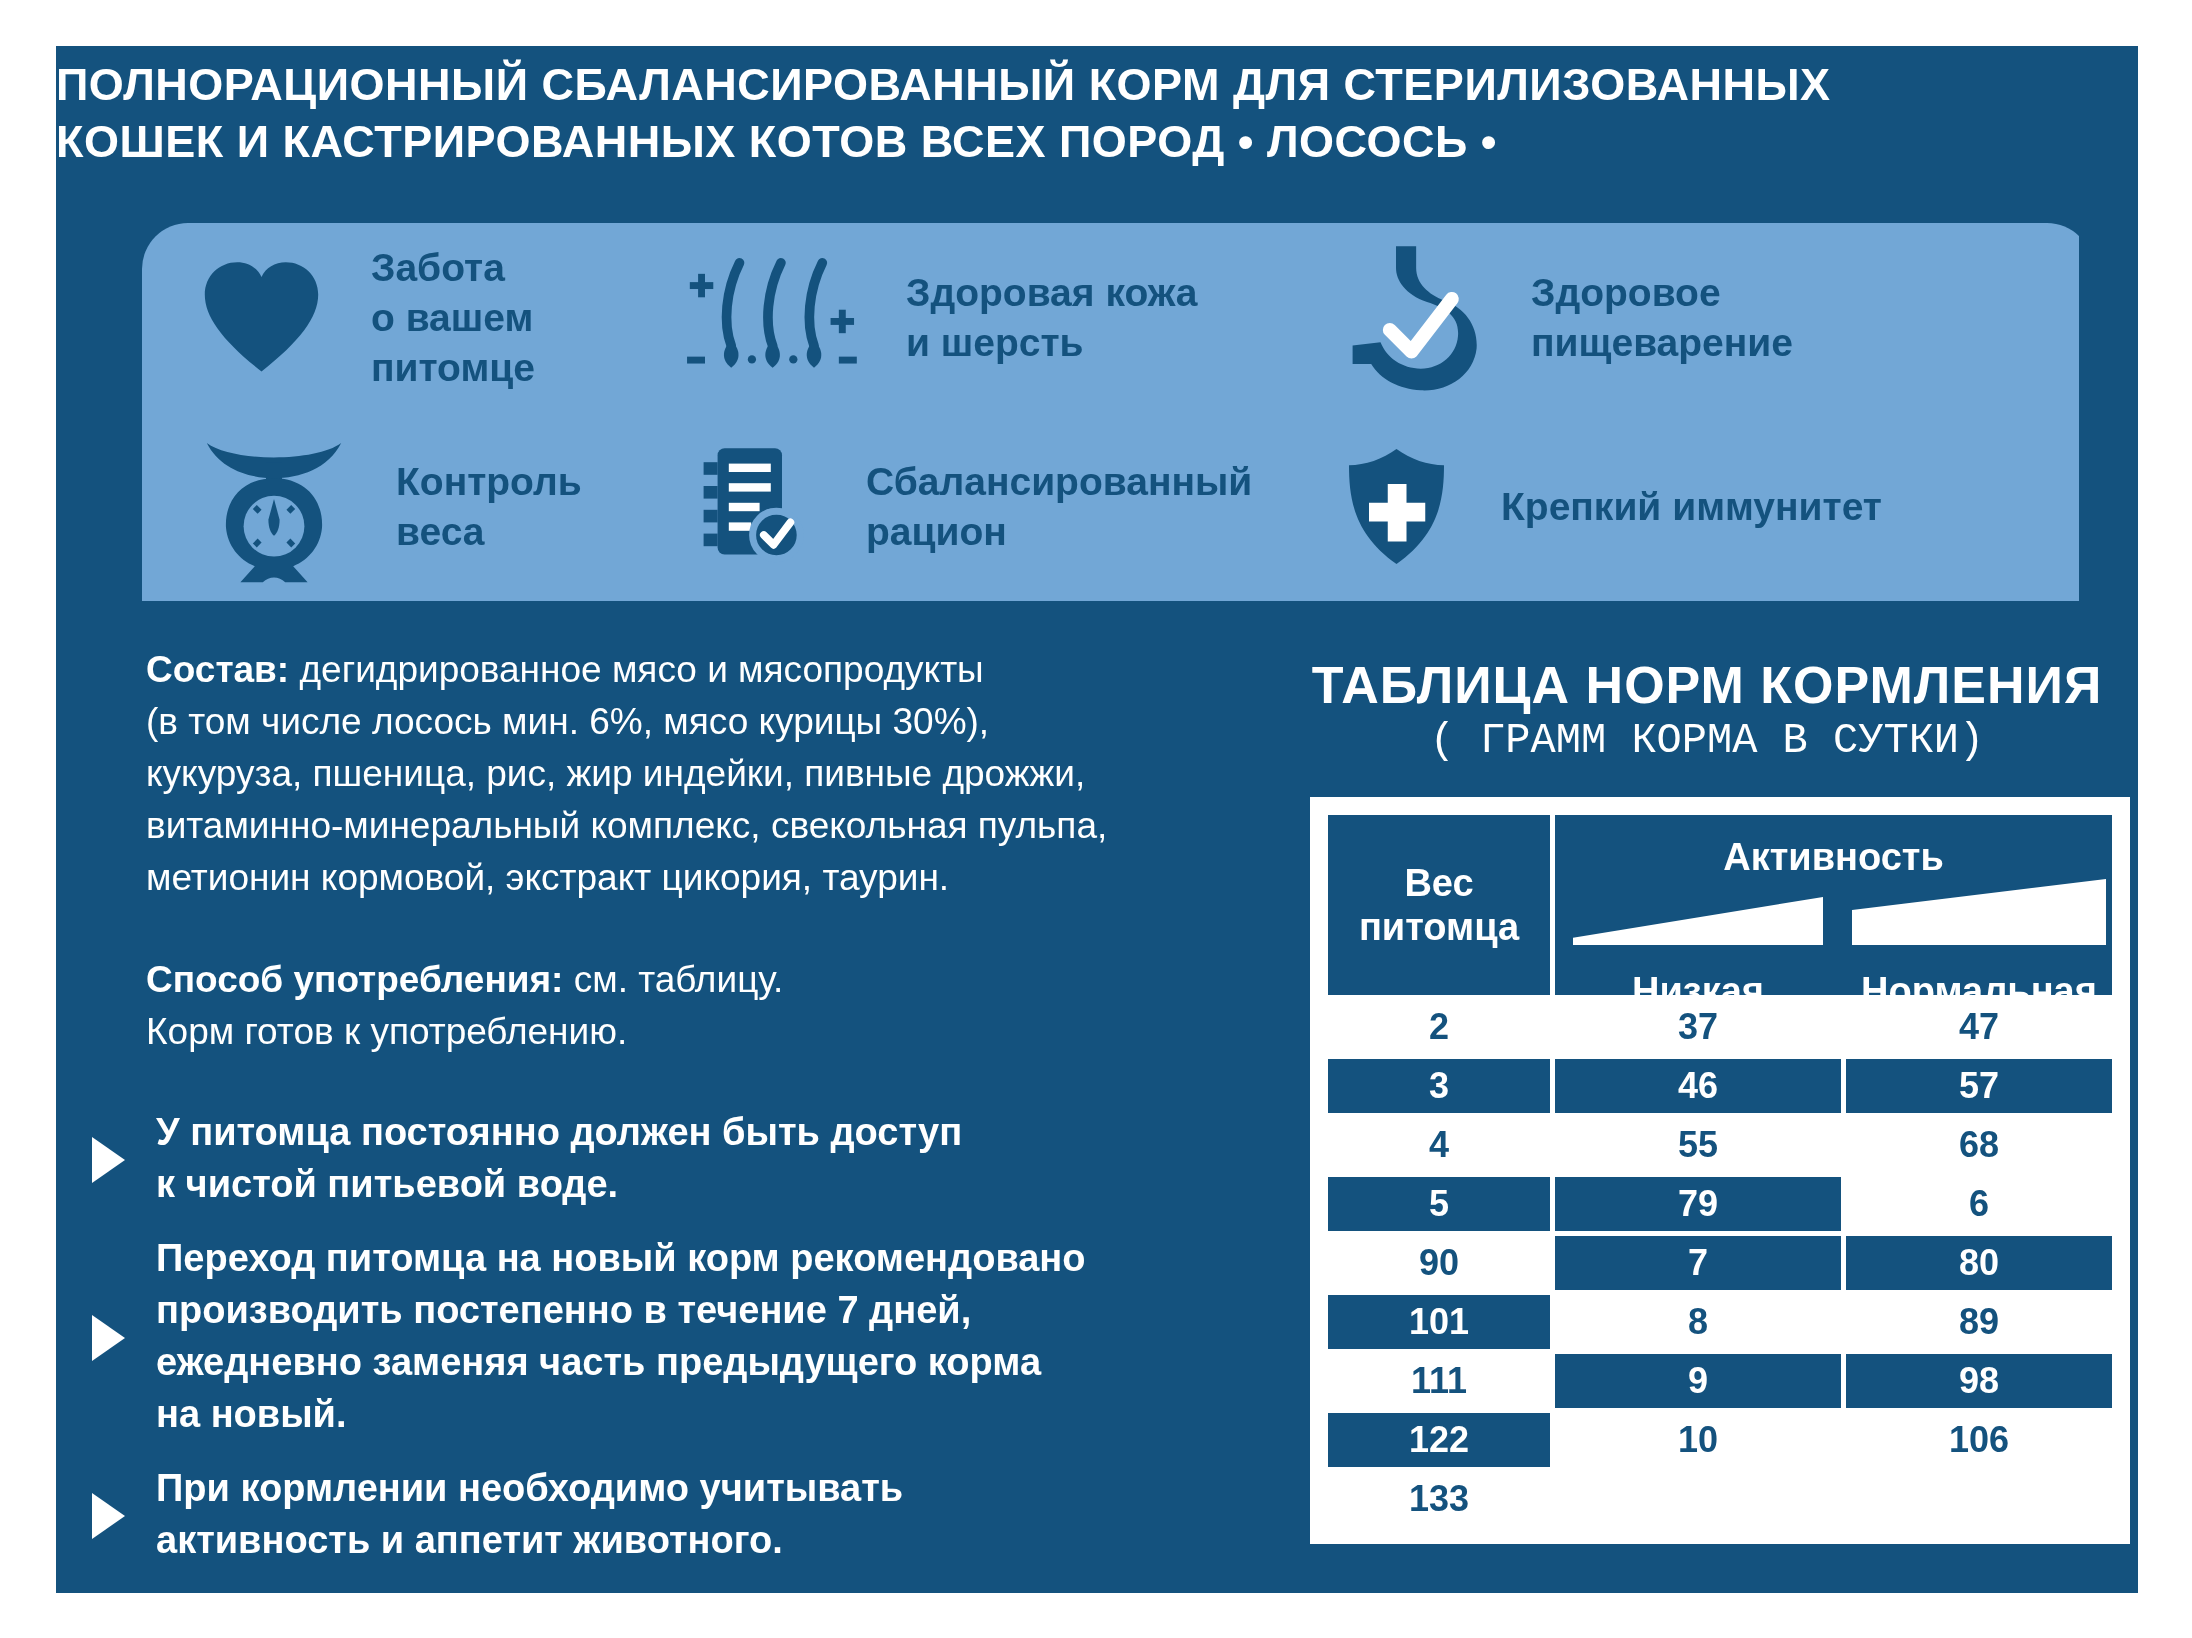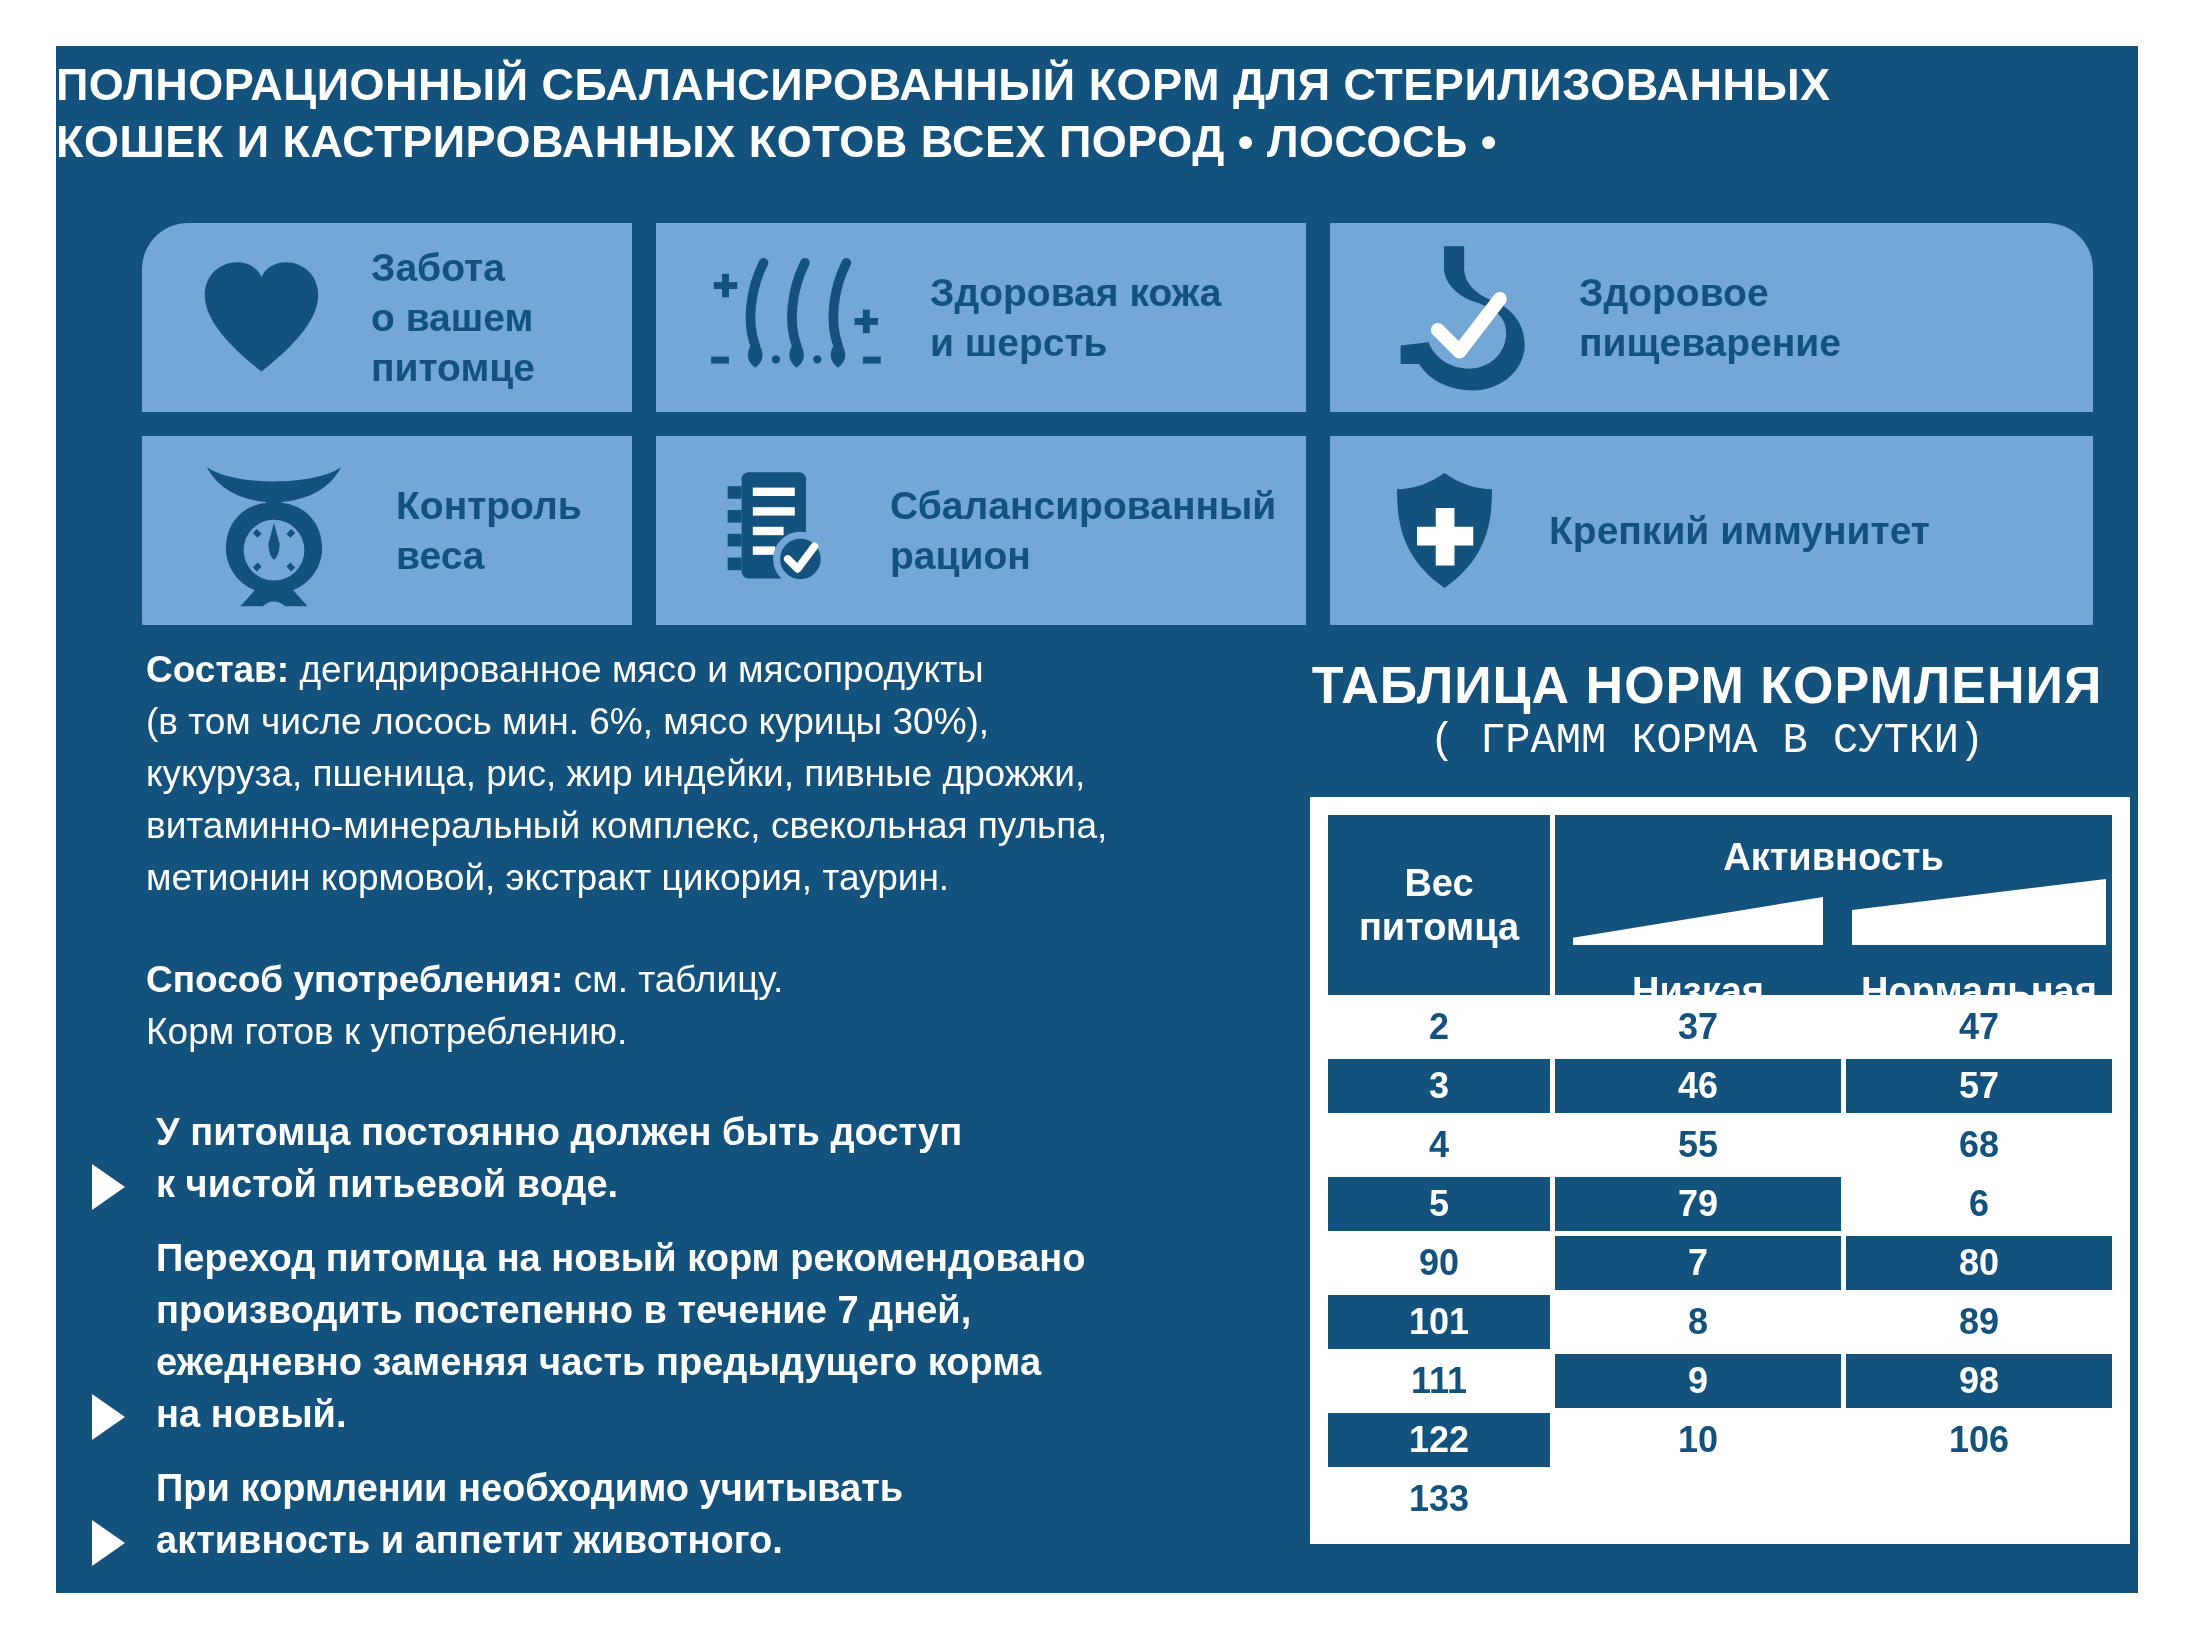--- a/index.html
+++ b/index.html
@@ -7,36 +7,36 @@
         font-family:"Liberation Sans",sans-serif;overflow:hidden;}
   .panel{position:absolute;left:56px;top:46px;width:2082px;height:1547px;background:#14527E;}
 
   
   .title{position:absolute;top:10px;left:0;width:100%;text-align:left;color:#fff;
          font-weight:bold;font-size:45px;line-height:57px;letter-spacing:.5px;}
 
   
   .tiles{position:absolute;left:86px;top:177px;width:1951px;height:443px;
          display:grid;grid-template-columns:490px 650px 797px;grid-template-rows:189px 189px;
-         gap:24px;border-radius:46px;overflow:hidden;}
+         gap:0;border-radius:46px;overflow:hidden;}
   .tile{background:#72A7D6;display:flex;align-items:center;gap:42px;
         padding:0 24px 0 52px;box-sizing:border-box;}
   .icon{flex:none;display:flex;align-items:center;justify-content:center;}
   .icon svg{display:block;}
   .tlabel{color:#14527E;font-weight:bold;font-size:39px;line-height:50px;white-space:pre-line;}
 
   
   .body-text{position:absolute;left:90px;width:1190px;margin:0;color:#fff;
              font-size:37px;line-height:52px;white-space:pre-line;}
   .comp{top:598px;}
   .usage{top:908px;}
   .bold{font-weight:bold;}
 
   .notes{position:absolute;left:36px;top:1060px;width:1250px;}
-  .note{display:flex;align-items:flex-end;margin-bottom:22px;}
+  .note{display:flex;align-items:center;margin-bottom:22px;}
   .tri{flex:none;width:33px;height:46px;background:#fff;margin:4px 31px 0 0;
        clip-path:polygon(0 0,100% 50%,0 100%);}
   .ntext{color:#fff;font-weight:bold;font-size:38px;line-height:52px;white-space:pre-line;}
 
   
   .tbl-head{position:absolute;left:1254px;top:610px;width:794px;text-align:center;color:#fff;}
   .tbl-title{font-weight:bold;font-size:52px;line-height:58px;letter-spacing:1px;}
   .tbl-subtitle{font-size:42px;line-height:50px;margin-top:2px;font-family:Liberation Mono, monospace;}
 
   .ftable{position:absolute;left:1254px;top:751px;display:grid;

